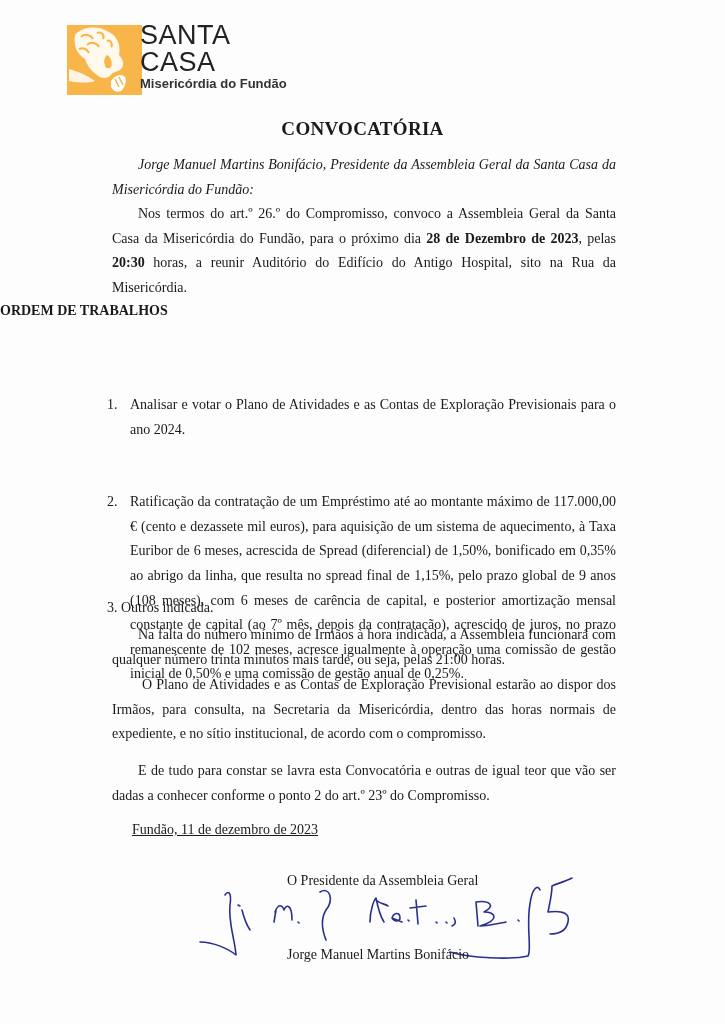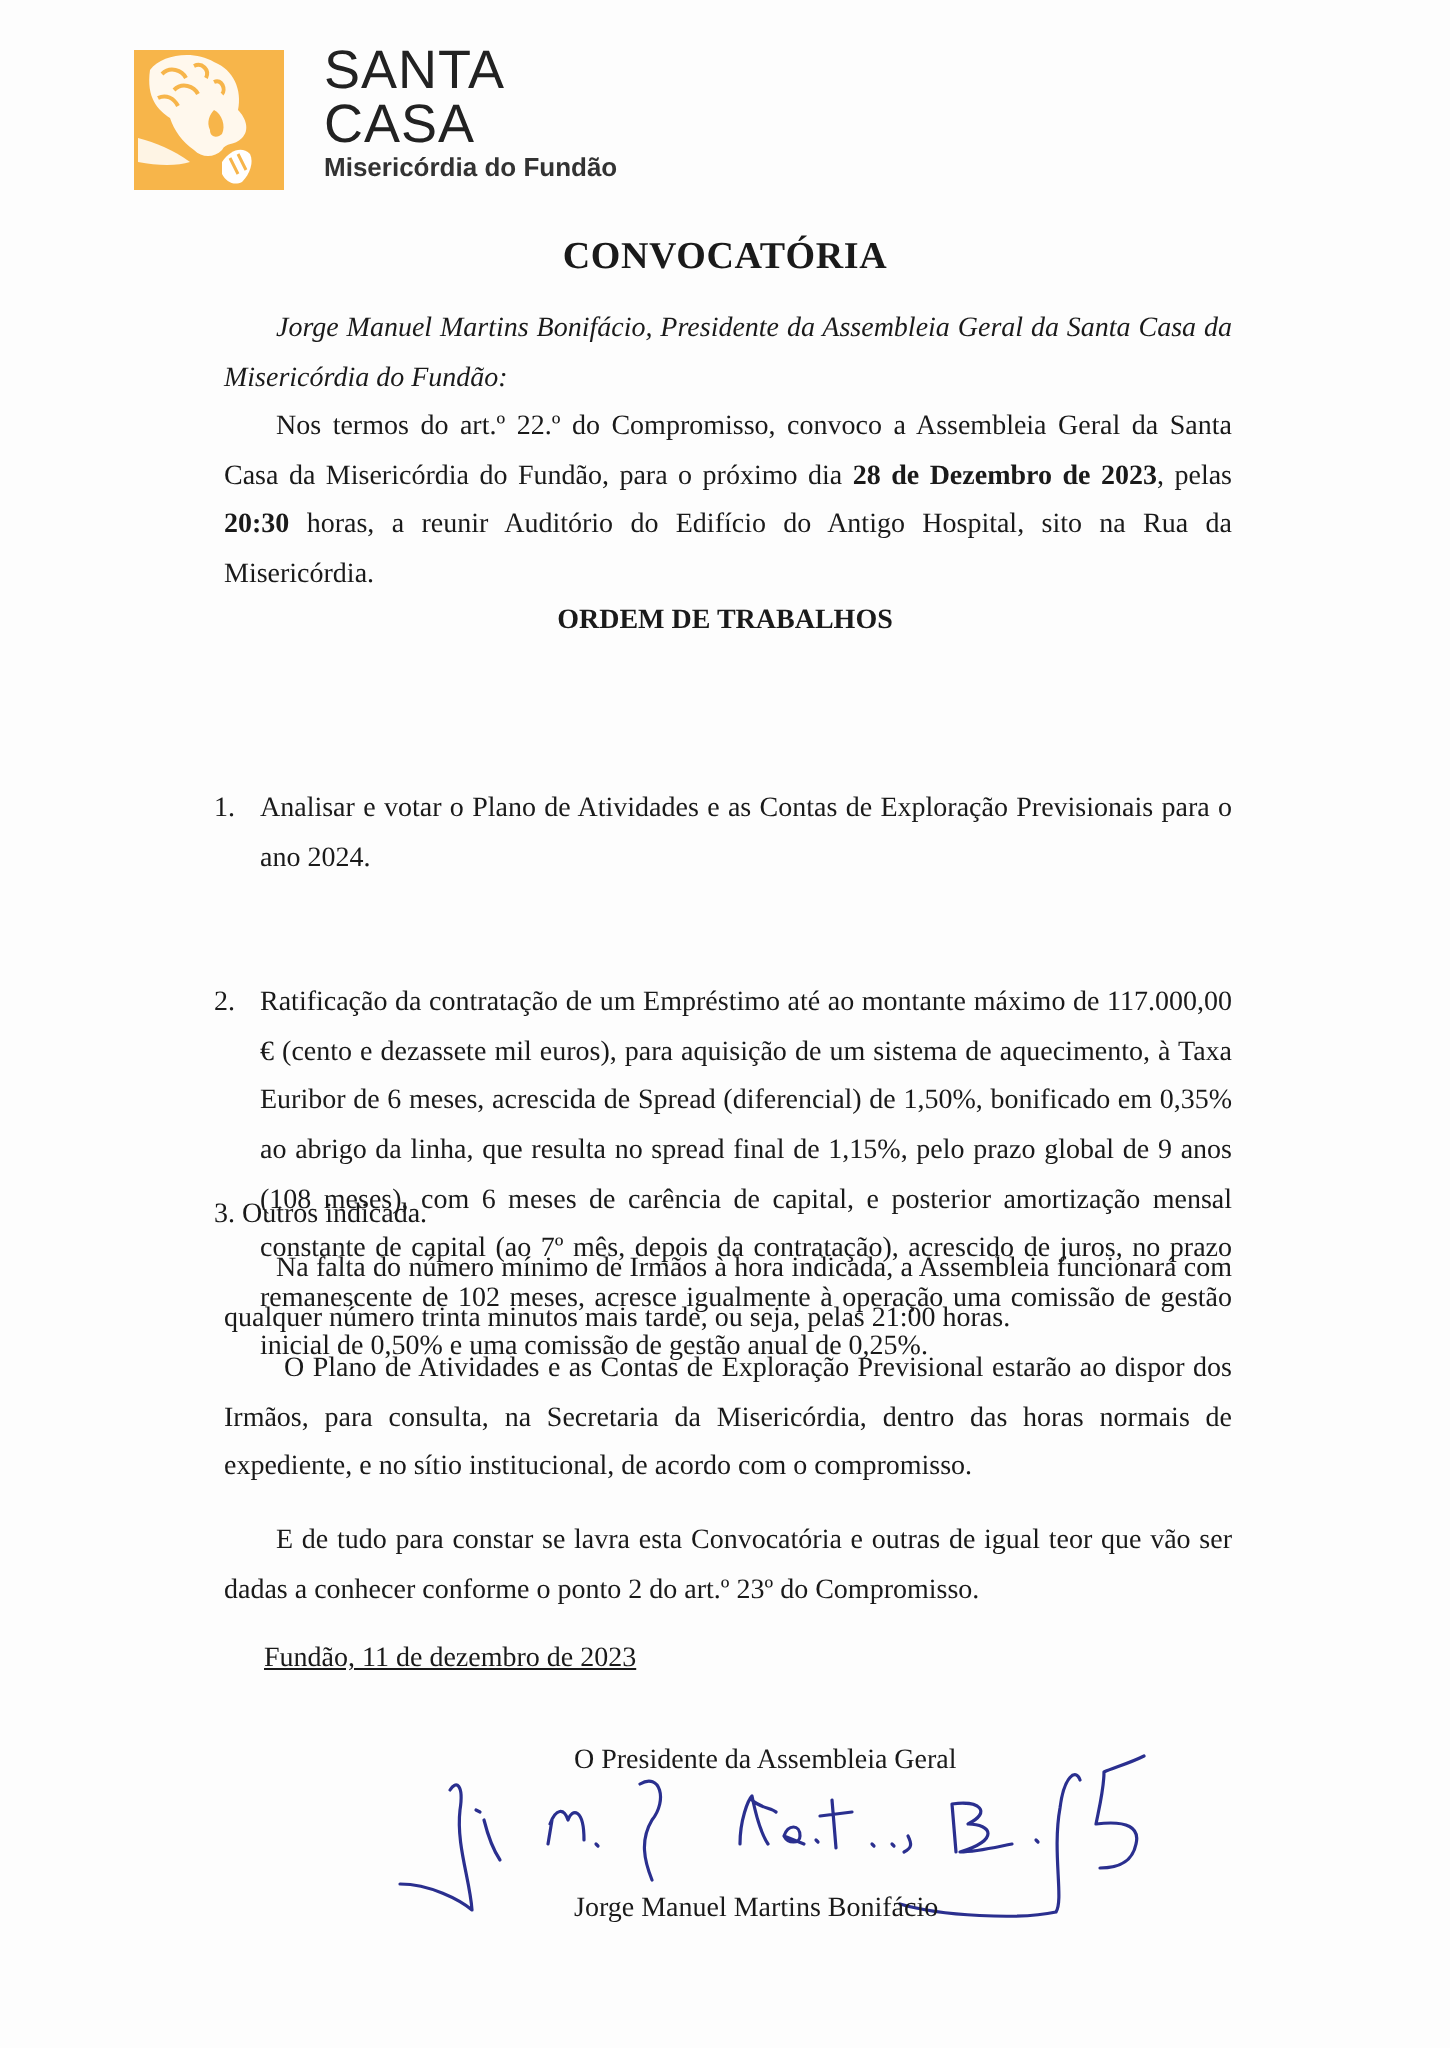--- a/index.html
+++ b/index.html
@@ -4,29 +4,29 @@
 <style>
   html, body { margin: 0; padding: 0; }
   body {
     width: 725px; height: 1024px; background: #fdfdfd; position: relative; overflow: hidden;
     font-family: "Liberation Serif", "DejaVu Serif", serif; color: #1a1a1a;
   }
   .page { position: absolute; left: 0; top: 0; width: 725px; height: 1024px; }
 
   
   .logo-mark { position: absolute; left: 67px; top: 25px; width: 75px; height: 70px; background: #f7b54a; overflow: hidden; }
-  .logo-name { position: absolute; left: 162px; top: 22px; font-family: "Liberation Sans", "DejaVu Sans", sans-serif; color: #222; }
+  .logo-name { position: absolute; left: 140px; top: 22px; font-family: "Liberation Sans", "DejaVu Sans", sans-serif; color: #222; }
   .logo-line { display: block; font-size: 27px; line-height: 27px; letter-spacing: 0.5px; font-weight: 400; }
   .logo-sub { display: block; font-size: 13px; line-height: 10px; margin-top: 3px; color: #333; font-weight: bold; }
 
   .title { position: absolute; left: 0; width: 725px; text-align: center; font-weight: bold; font-size: 19px; top: 118px; letter-spacing: 0.3px; }
   .text { position: absolute; left: 112px; width: 504px; font-size: 14px; line-height: 24.6px; text-align: justify; }
   .indent { text-indent: 26px; }
   .italic { font-style: italic; }
-  .subtitle { position: absolute; left: 0; width: 725px; text-align: center; font-weight: bold; font-size: 14px; top: 303px; }
+  .subtitle { position: absolute; left: 0; width: 725px; font-weight: bold; font-size: 14px; top: 303px; }
 
   .list { position: absolute; left: 112px; width: 504px; margin: 0; padding: 0; list-style: none; font-size: 14px; line-height: 24.6px; }
   .list li { position: relative; padding-left: 18px; text-align: justify; }
   .list .num { position: absolute; left: -5px; top: 0; }
   .list .body { display: block; margin-top: 48px; }
 
   .plain { position: absolute; font-size: 14px; line-height: 20px; white-space: nowrap; }
   .sig-svg { position: absolute; left: 180px; top: 860px; width: 420px; height: 110px; }
   b { font-weight: bold; }
 </style>
@@ -50,21 +50,21 @@
   <div class="logo-name">
     <span class="logo-line">SANTA</span>
     <span class="logo-line">CASA</span>
     <span class="logo-sub">Misericórdia do Fundão</span>
   </div>
 
   <div class="title">CONVOCATÓRIA</div>
 
   <div class="text indent italic" style="top:153px;">Jorge Manuel Martins Bonifácio, Presidente da Assembleia Geral da Santa Casa da Misericórdia do Fundão:</div>
   <div class="text indent" style="top:202px;">
-    <span>Nos termos do art.º 22.º do Compromisso, convoco a Assembleia Geral da Santa Casa da Misericórdia do Fundão, para o próximo dia </span><b>28 de Dezembro de 2023</b><span>, pelas </span><b>20:30</b><span> horas, a reunir Auditório do Edifício do Antigo Hospital, sito na Rua da Misericórdia.</span>
+    <span>Nos termos do art.º 26.º do Compromisso, convoco a Assembleia Geral da Santa Casa da Misericórdia do Fundão, para o próximo dia </span><b>28 de Dezembro de 2023</b><span>, pelas </span><b>20:30</b><span> horas, a reunir Auditório do Edifício do Antigo Hospital, sito na Rua da Misericórdia.</span>
   </div>
 
   <div class="subtitle">ORDEM DE TRABALHOS</div>
 
   <ul class="list" style="top:345px;">
     <li>
       <span class="num">1.</span>
       <span class="body">Analisar e votar o Plano de Atividades e as Contas de Exploração Previsionais para o ano 2024.</span>
     </li>
     <li>

